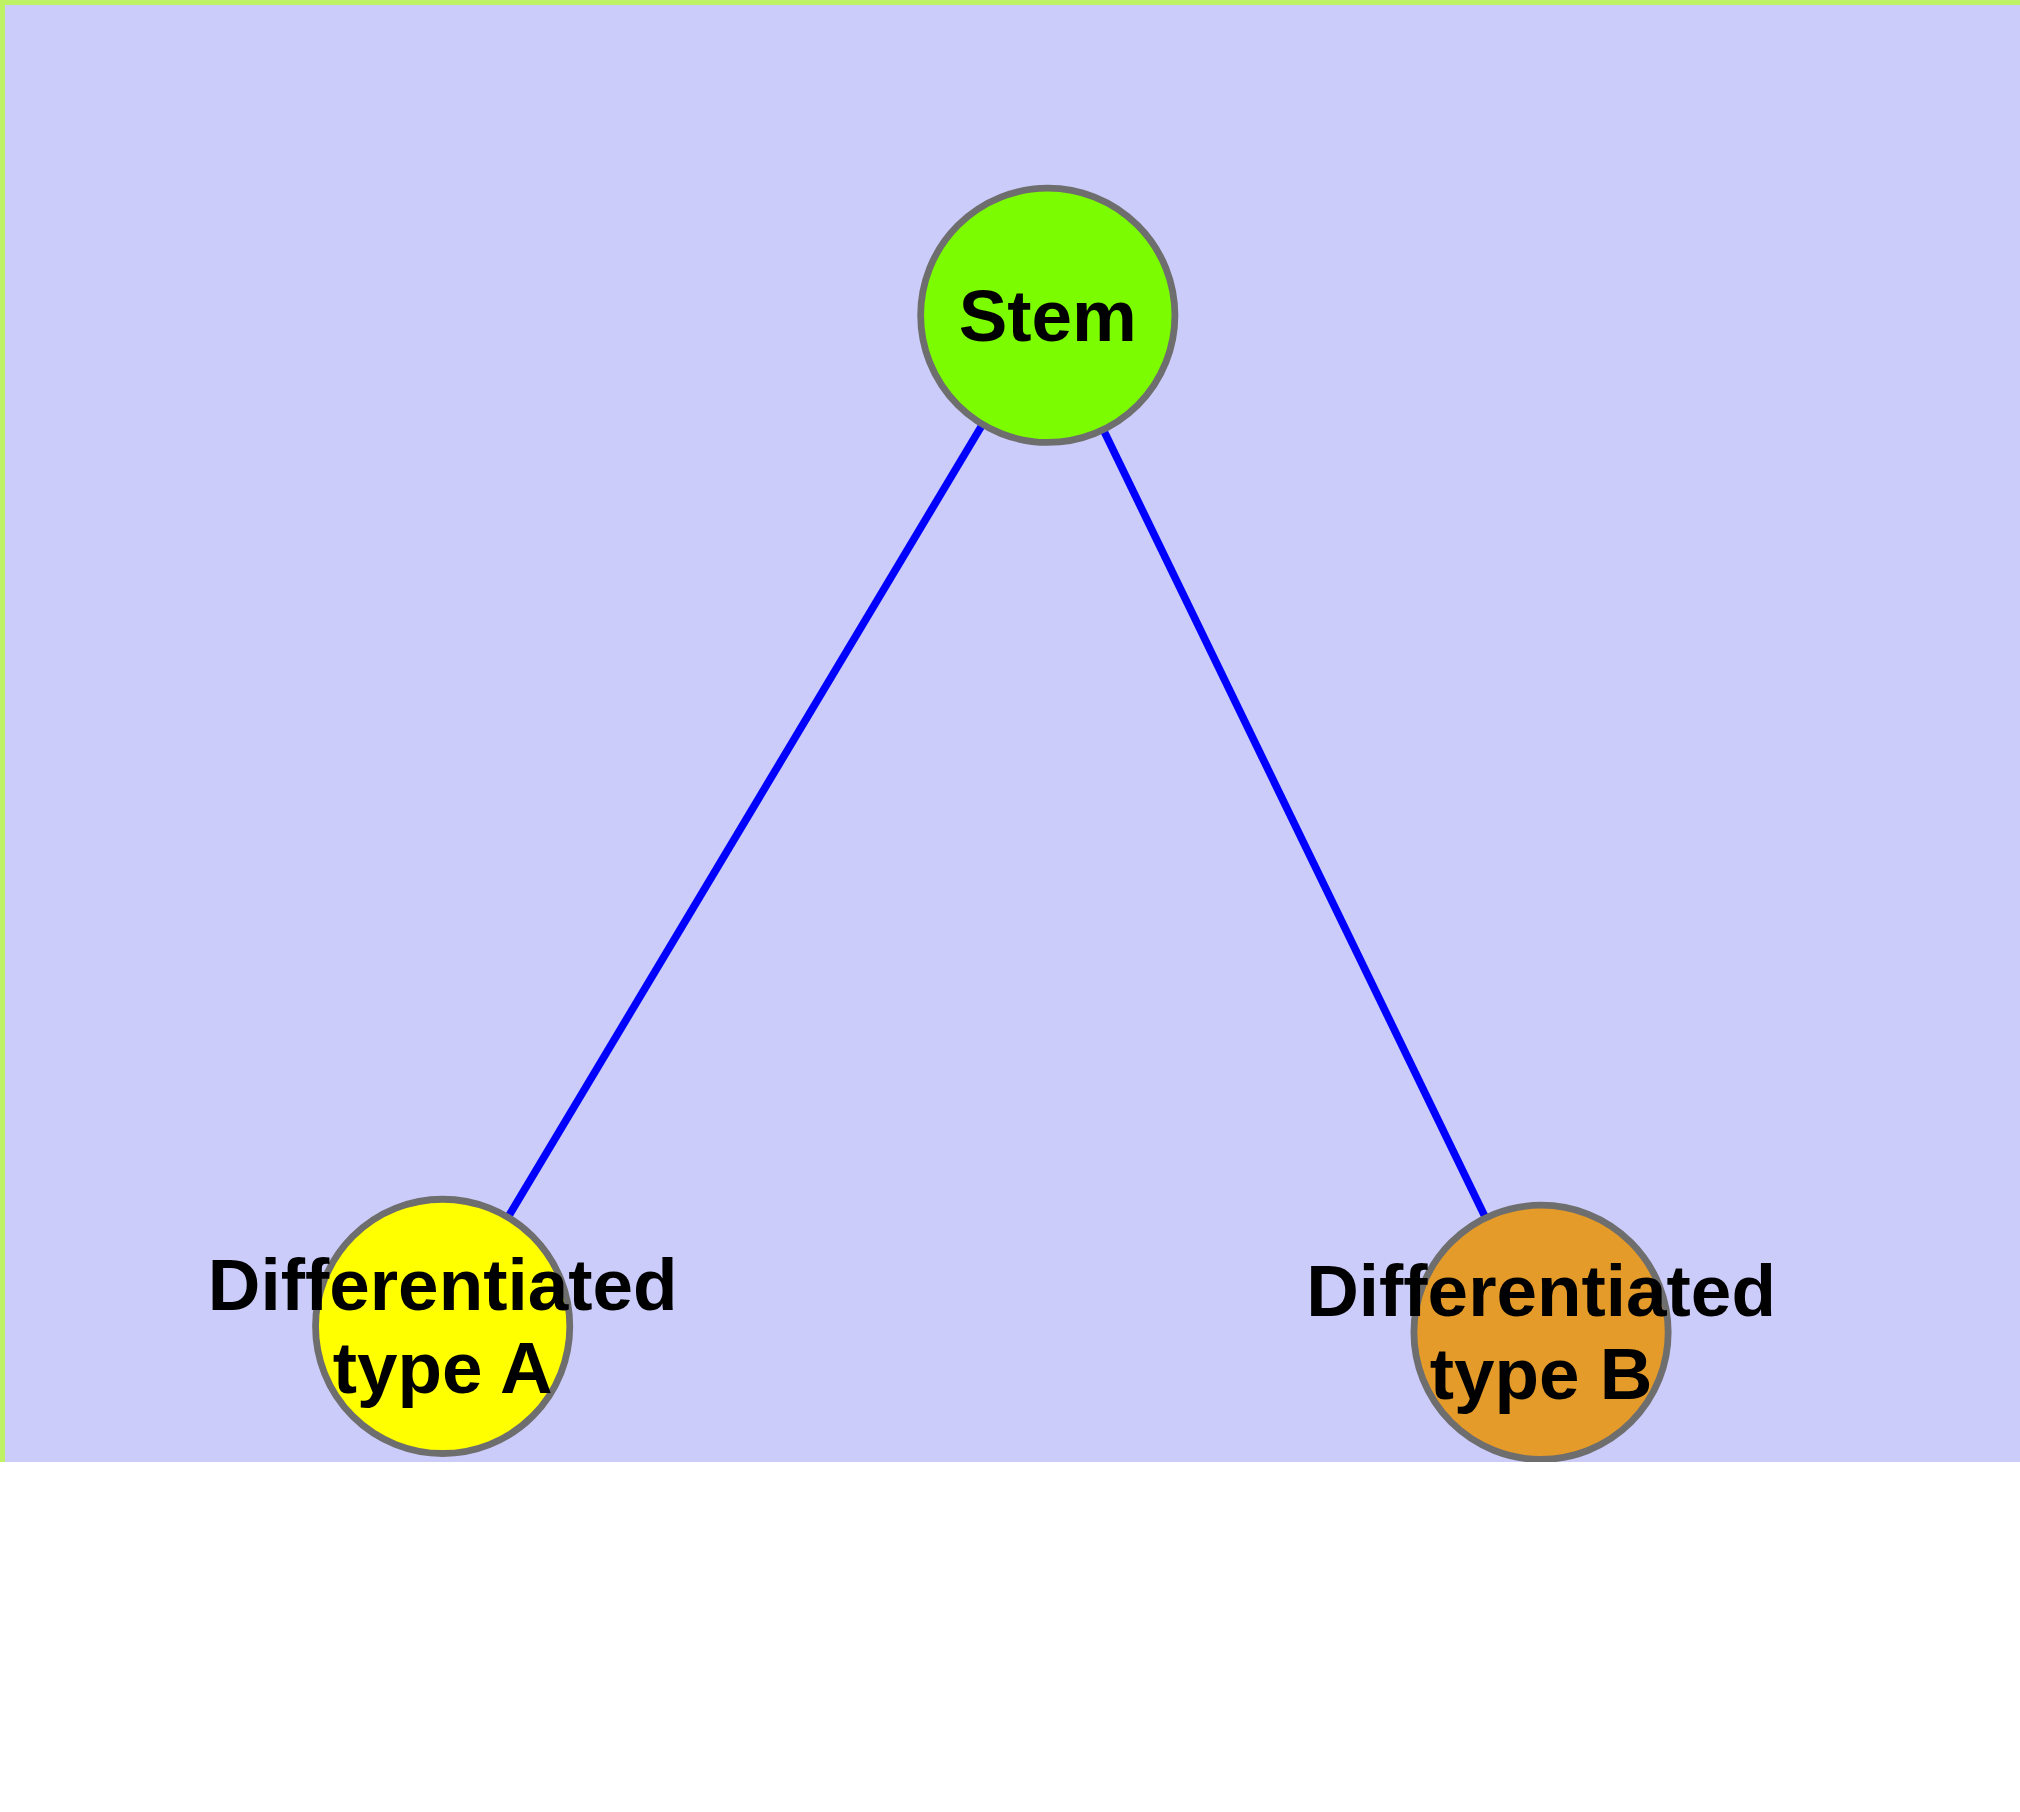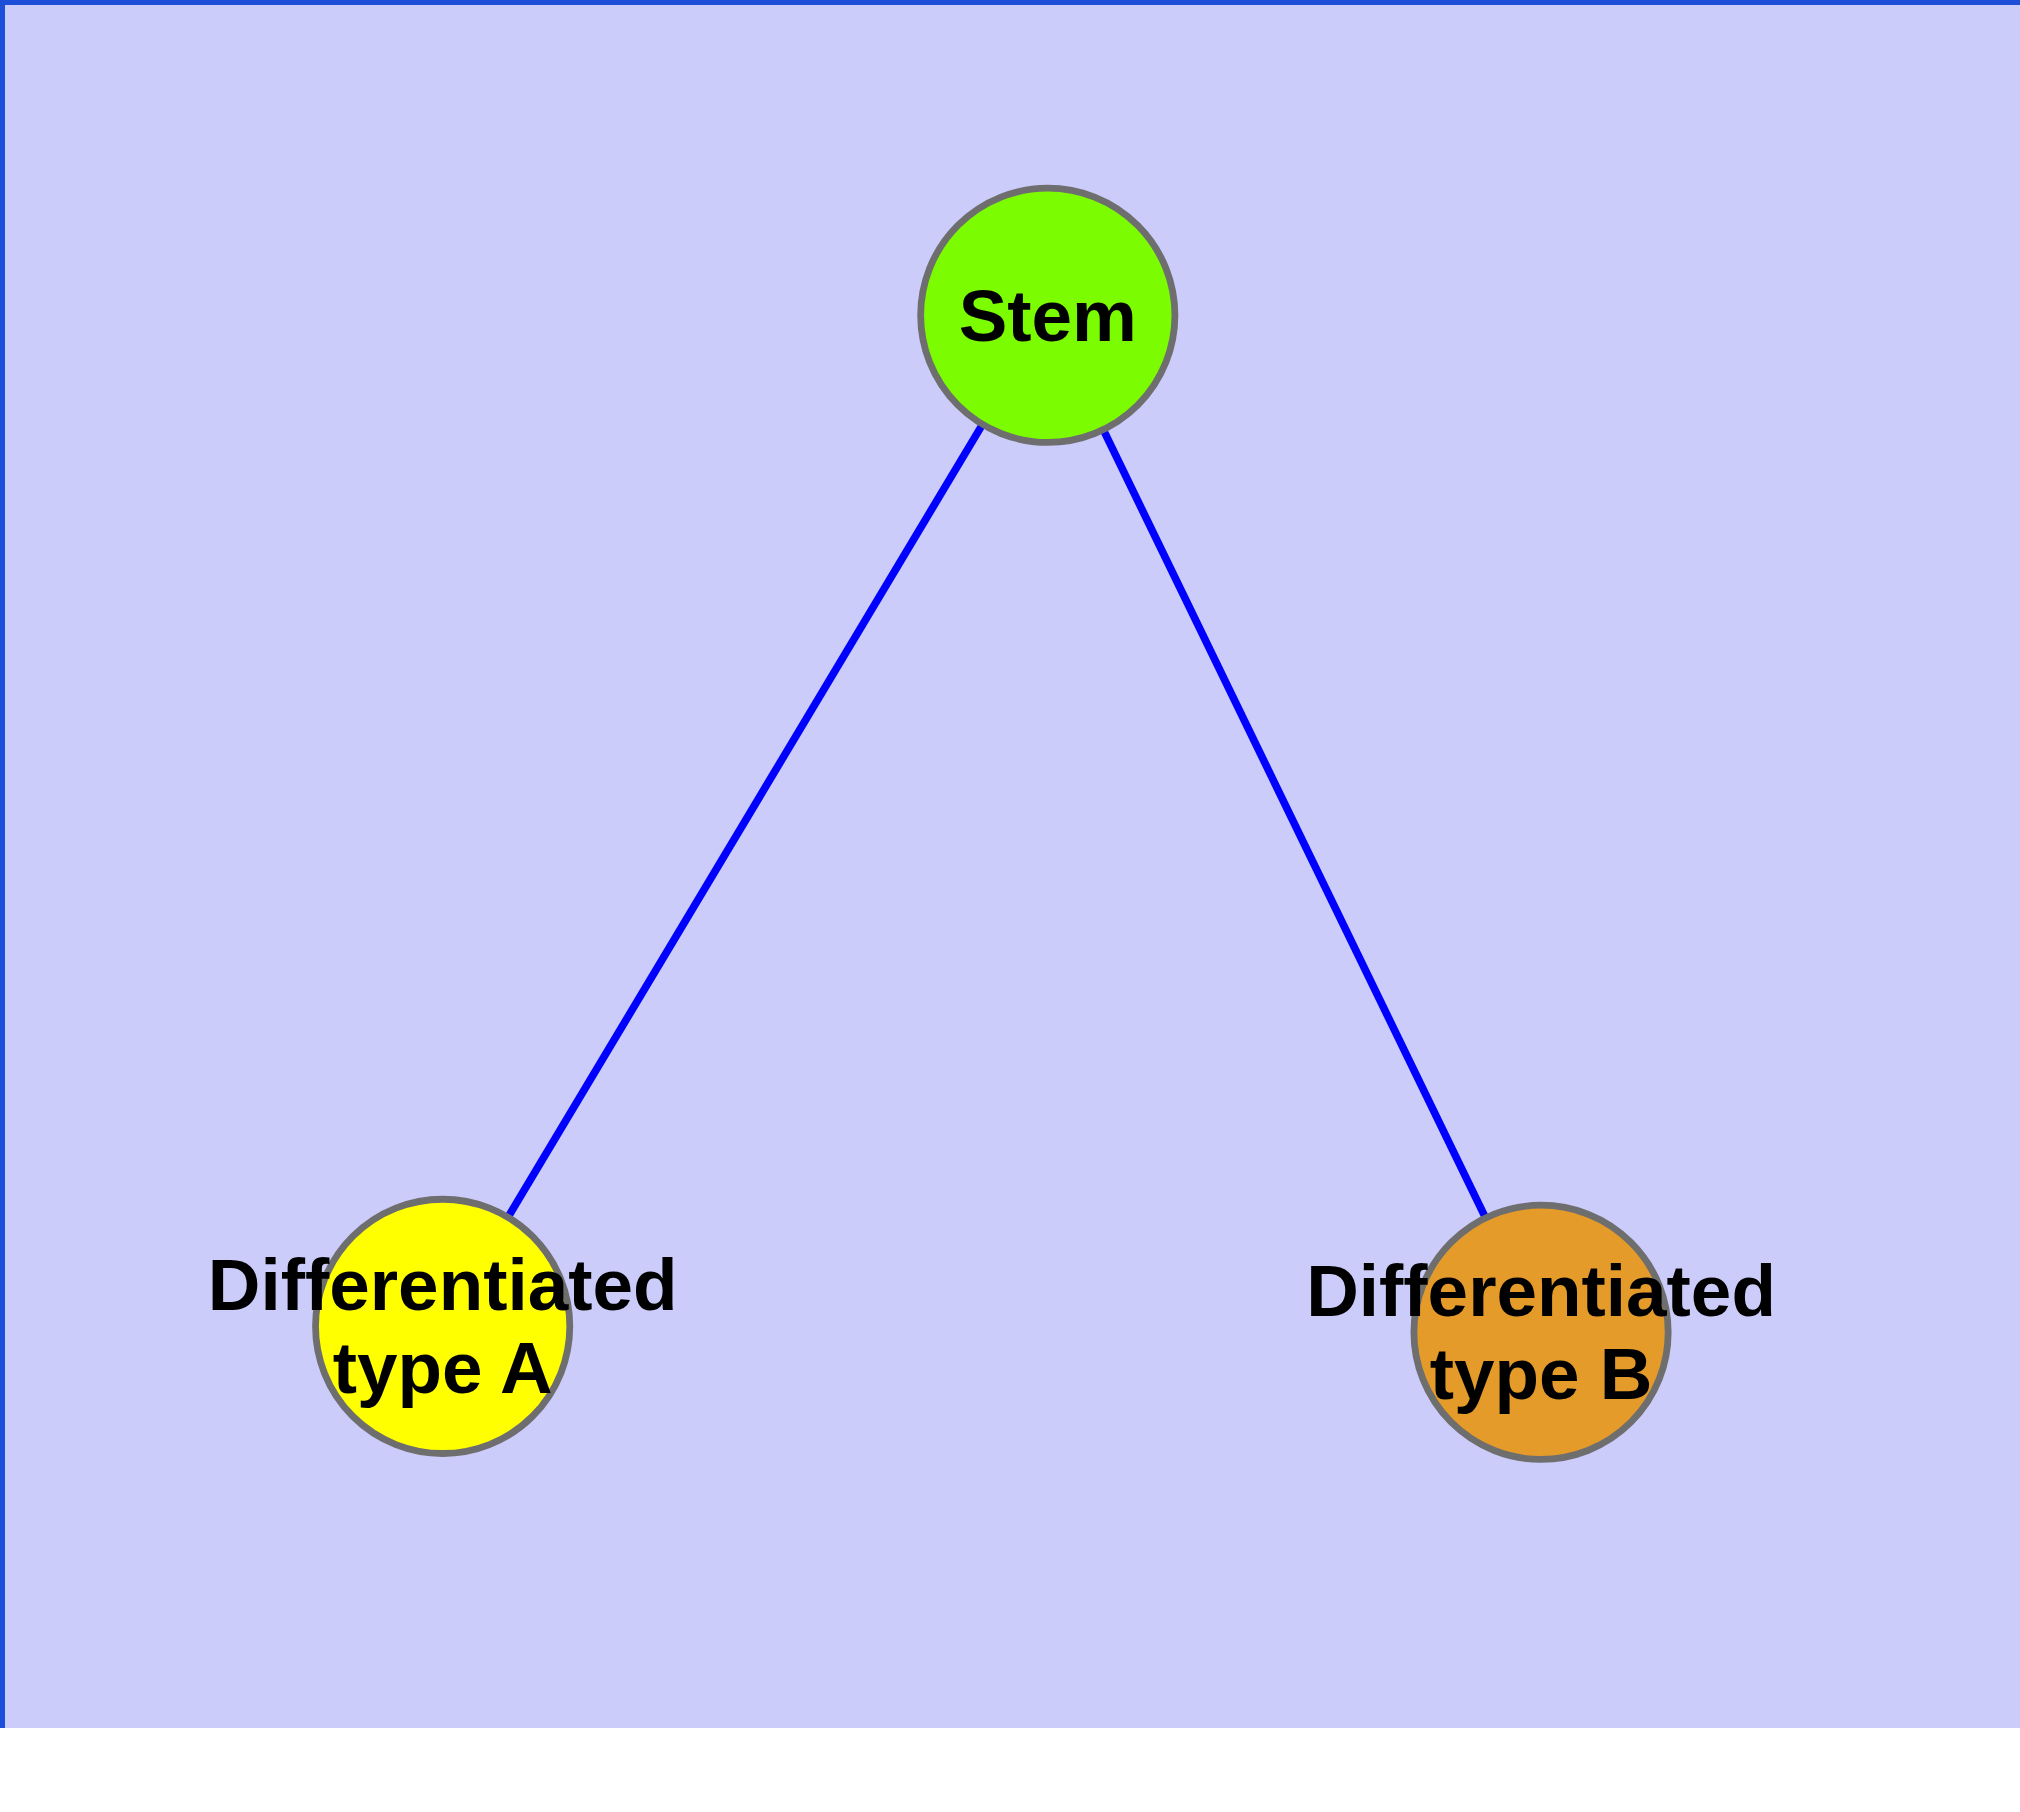--- a/index.html
+++ b/index.html
@@ -4,22 +4,22 @@
 <title>Cell Differentiation Graph</title>
 <style>
   html, body {
     margin: 0;
     padding: 0;
     background: #ffffff;
   }
   #stage {
     position: relative;
     width: 2021px;
-    height: 1728px;
-    background: #1d4ed8;
+    height: 1462px;
+    background: #bef264;
     overflow: hidden;
     font-family: "Liberation Sans", "DejaVu Sans", sans-serif;
   }
   #canvas-bg {
     position: absolute;
     left: 5.1px;
     top: 5.1px;
     width: 2015px;
     height: 1807px;
     background: #ccccfa;

